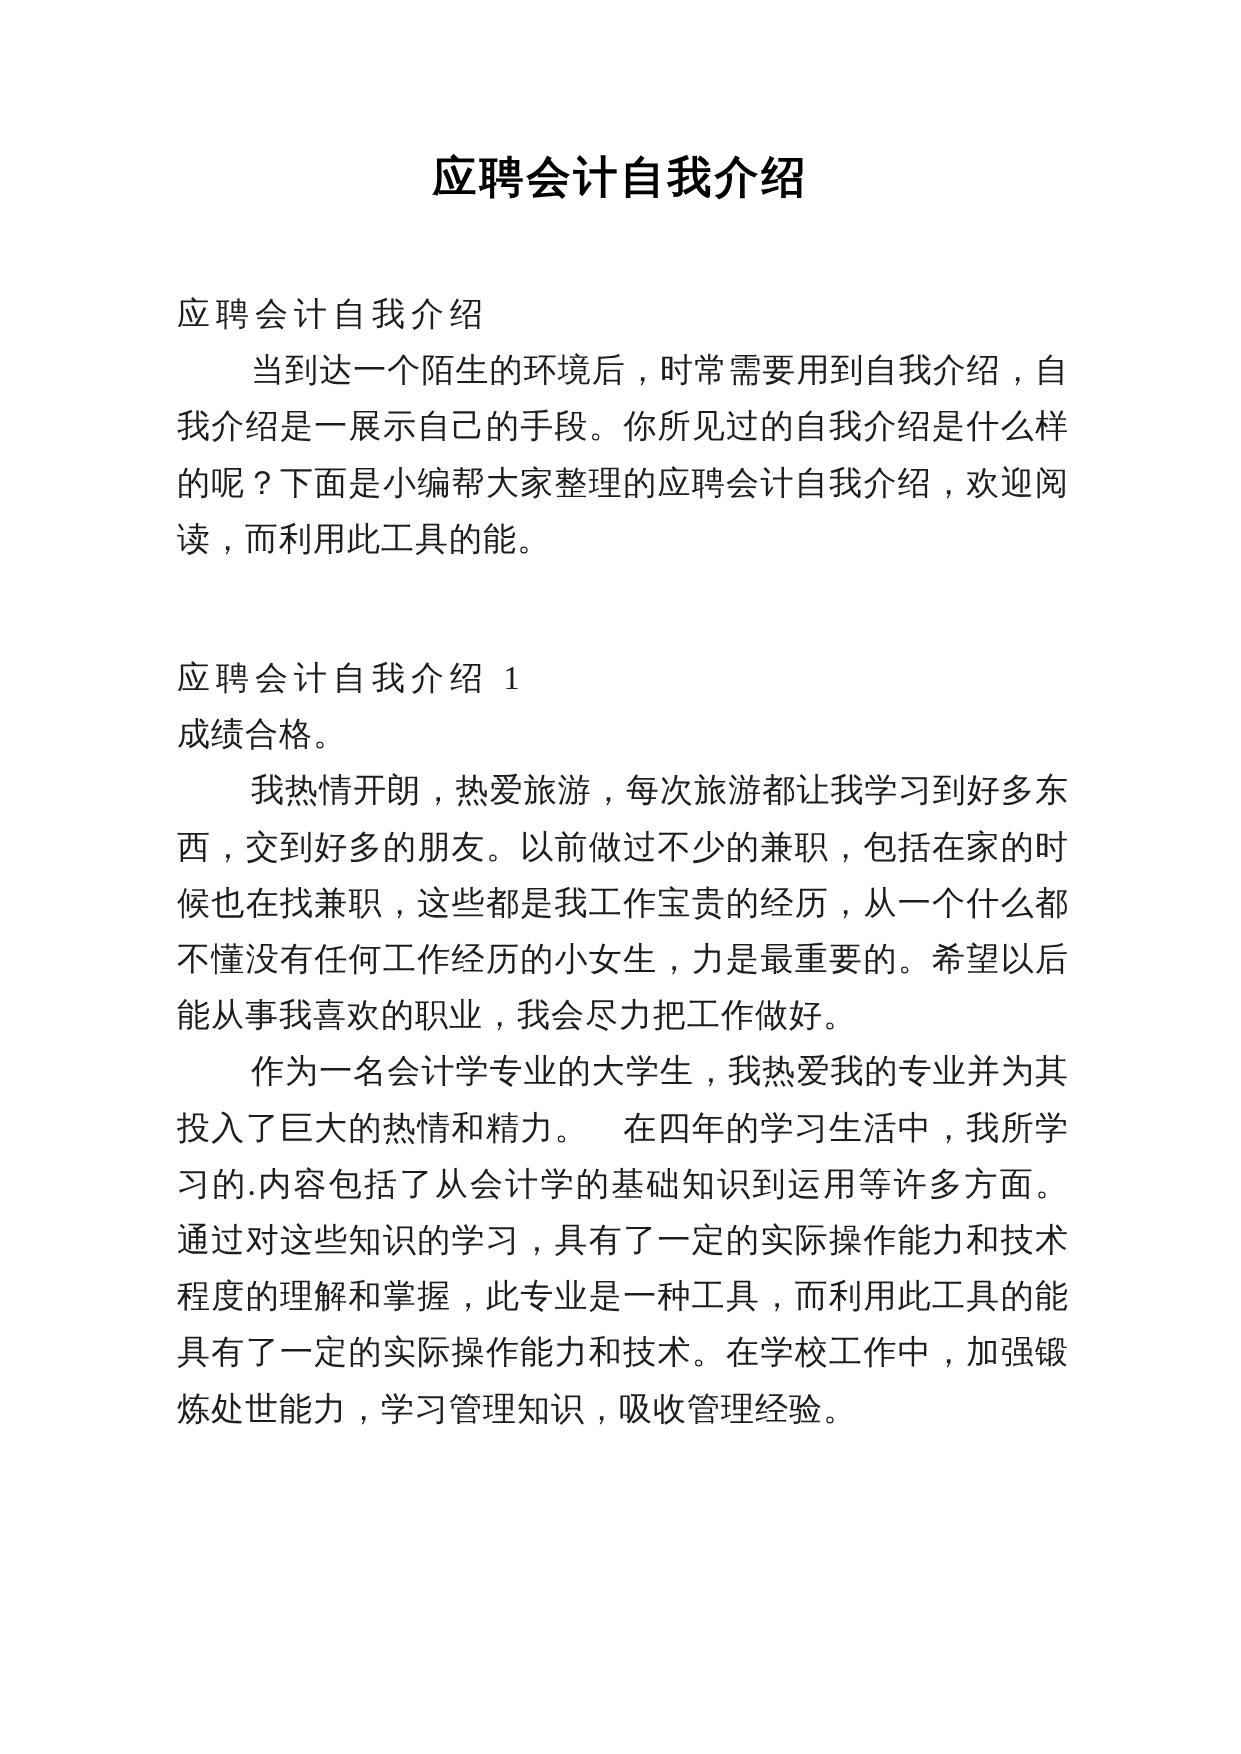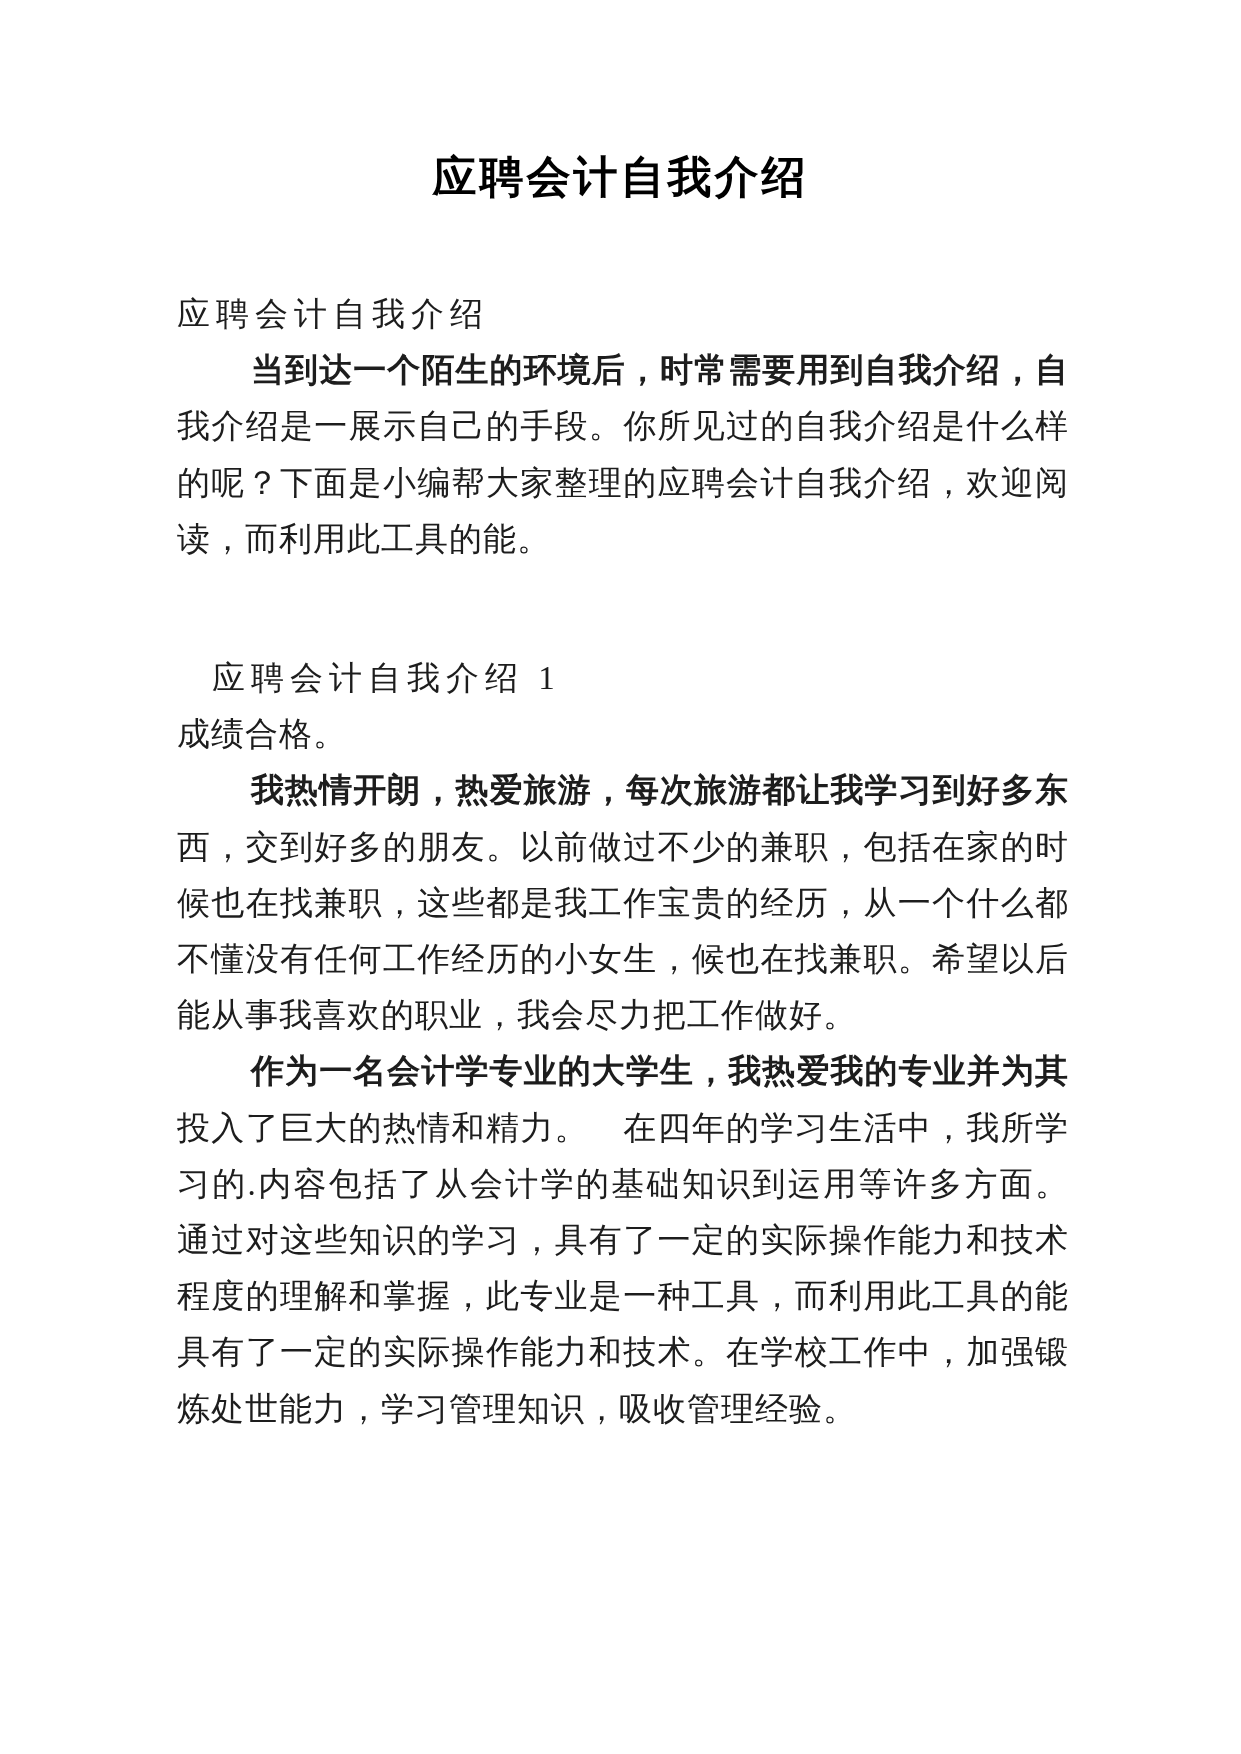--- a/index.html
+++ b/index.html
@@ -26,32 +26,32 @@
     text-align:center;
     font-size:44px;
     font-weight:700;
     letter-spacing:3px;
     color:var(--title);
   }
   .content{
     margin:80px 172px 0 177px;
   }
   .para{ margin:0; padding:0; }
-  .para.space-before{ margin-top:83px;margin-left:35px; }
+  .para.space-before{ margin-top:83px; }
   .line{
     font-size:33px;
     line-height:56.2px;
     letter-spacing:1px;
     color:var(--text);
     font-weight:400;
     text-align:justify;
     text-align-last:justify;
   }
   .line.final{ text-align-last:left; }
-  .para.body .line.first{ text-indent:74px;font-weight:bold; }
+  .para.body .line.first{ text-indent:74px; }
   .para.subtitle .line,
   .para.section-heading .line{
     letter-spacing:6px;
     text-align-last:left;
   }
 </style>
 </head>
 <body>
 
 <div class="page">
@@ -69,21 +69,21 @@
       <div class="para section-heading space-before">
         <div class="line first final">应聘会计自我介绍 1</div>
       </div>
       <div class="para body">
         <div class="line final">成绩合格。</div>
       </div>
       <div class="para body">
         <div class="line first">我热情开朗，热爱旅游，每次旅游都让我学习到好多东</div>
         <div class="line">西，交到好多的朋友。以前做过不少的兼职，包括在家的时</div>
         <div class="line">候也在找兼职，这些都是我工作宝贵的经历，从一个什么都</div>
-        <div class="line">不懂没有任何工作经历的小女生，候也在找兼职。希望以后</div>
+        <div class="line">不懂没有任何工作经历的小女生，力是最重要的。希望以后</div>
         <div class="line final">能从事我喜欢的职业，我会尽力把工作做好。</div>
       </div>
       <div class="para body">
         <div class="line first">作为一名会计学专业的大学生，我热爱我的专业并为其</div>
         <div class="line">投入了巨大的热情和精力。　在四年的学习生活中，我所学</div>
         <div class="line">习的.内容包括了从会计学的基础知识到运用等许多方面。</div>
         <div class="line">通过对这些知识的学习，具有了一定的实际操作能力和技术</div>
         <div class="line">程度的理解和掌握，此专业是一种工具，而利用此工具的能</div>
         <div class="line">具有了一定的实际操作能力和技术。在学校工作中，加强锻</div>
         <div class="line final">炼处世能力，学习管理知识，吸收管理经验。</div>

